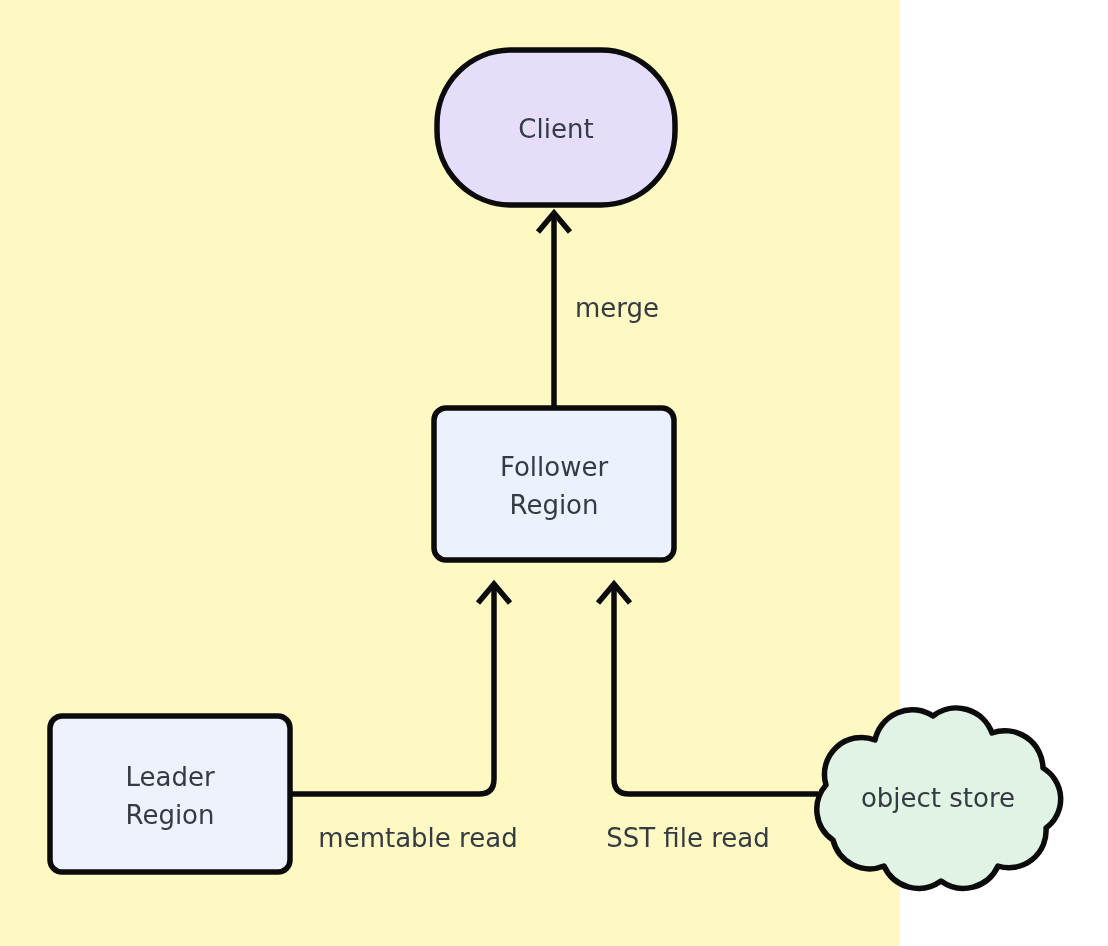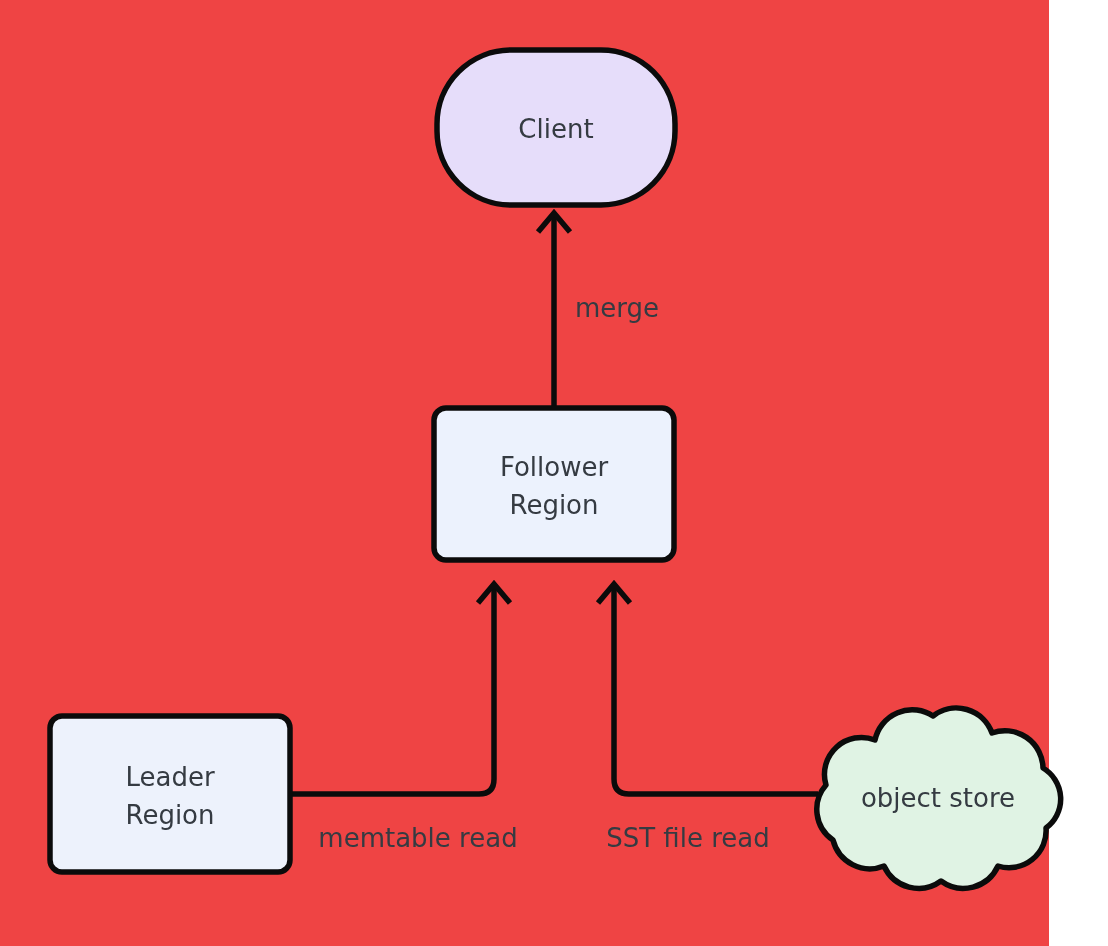--- a/index.html
+++ b/index.html
@@ -9,23 +9,23 @@
     background: #ffffff;
   }
   body {
     width: 1108px;
     height: 946px;
     font-family: "DejaVu Sans", sans-serif;
     overflow: hidden;
   }
   #diagram-root {
     position: relative;
-    width: 1049px;
+    width: 900px;
     height: 946px;
-    background: #ef4444;
+    background: #fef9c3;
   }
   svg.diagram-canvas {
     position: absolute;
     top: 0;
     left: 0;
     width: 1108px;
     height: 946px;
   }
   .node-shape {
     stroke: #0b0b0b;

